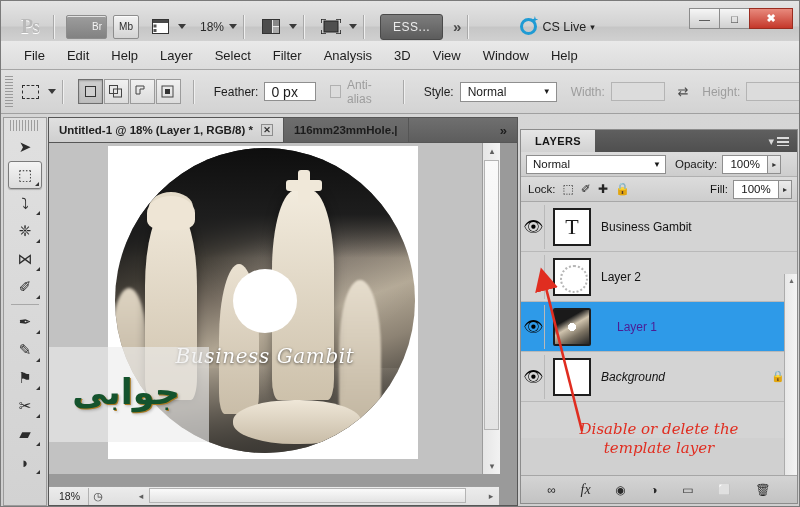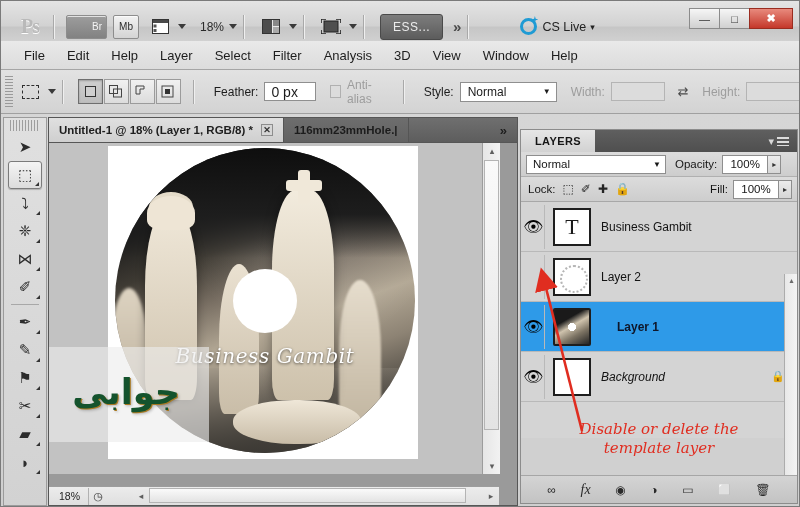--- a/index.html
+++ b/index.html
@@ -408,21 +408,21 @@
   .thumb.ring::after {
     content:""; position:absolute; left:5px; top:5px; width:24px; height:24px;
     border-radius:50%; border:2px dotted #b6b6b6;
   }
   .thumb.photo {
     background: radial-gradient(circle at 50% 50%, #ffffff 16%, transparent 17%),
                 linear-gradient(150deg,#1a1a1a 0 30%,#cfc3ad 48%,#7d7464 70%,#242424 100%);
     border-radius: 2px;
   }
   .lname { margin-left: 10px; font-size: 12px; color: #131313; }
-  .lname.sel { color: #0f172a; font-weight: bold; padding-left: 16px; }
+  .lname.sel { color: #4c1d95; font-weight: normal; padding-left: 16px; }
   .lname.ital { font-style: italic; }
   .lock-right { margin-left: auto; margin-right: 12px; font-size: 11px; color: #2a2a2a; }
 
   .note {
     position: absolute; left: 6px; right: 6px; top: 290px;
     text-align: center; color: #e02d20;
     font-family: "DejaVu Serif", serif; font-style: italic;
     font-size: 15px; line-height: 1.28;
   }
   .lp-bottom {

